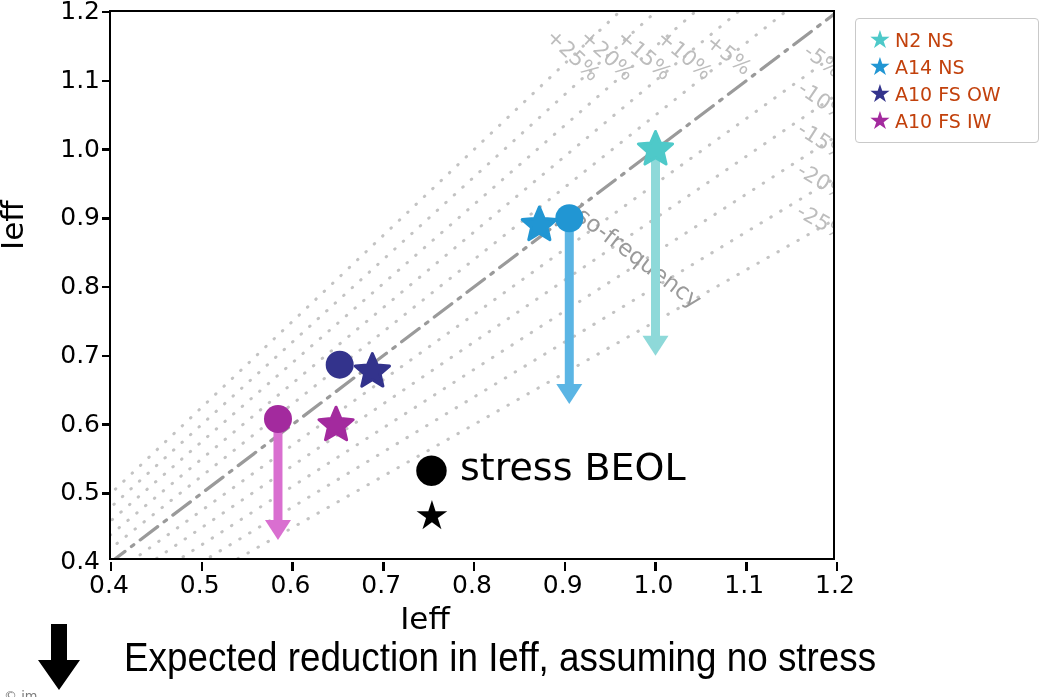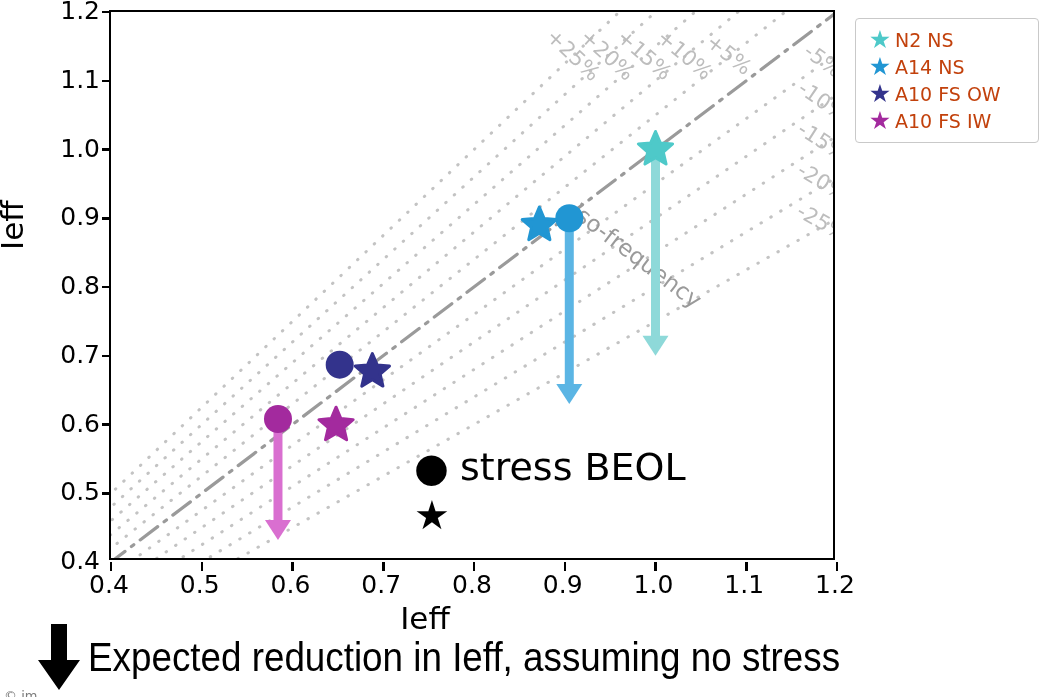--- a/index.html
+++ b/index.html
@@ -36,21 +36,21 @@
   .legend-text{font-size:19px;color:#c2410c;white-space:nowrap;}
 
   
   #marker-key{position:absolute;left:414px;top:443px;}
   .key-row{display:flex;align-items:center;height:48px;}
   .key-glyph{width:46px;flex:0 0 46px;text-align:left;font-size:40px;color:#000;line-height:1;}
   .key-text{font-size:38px;color:#000;white-space:nowrap;}
 
   
   #caption{position:absolute;left:30px;top:624px;width:1024px;
-           display:flex;align-items:center;}
+           display:flex;align-items:center;gap:36px;}
   #caption-arrow{flex:0 0 58px;width:58px;height:66px;position:relative;}
   #caption-text{font-size:40px;color:#000;white-space:nowrap;
                 font-family:"Liberation Sans",sans-serif;transform:scaleX(0.92);
                 transform-origin:left center;}
   #watermark{position:absolute;left:4px;top:672px;font-size:13px;color:#7a7a7a;margin-top:16px;}
 </style>
 </head>
 <body>
 
 <div id="figure">

